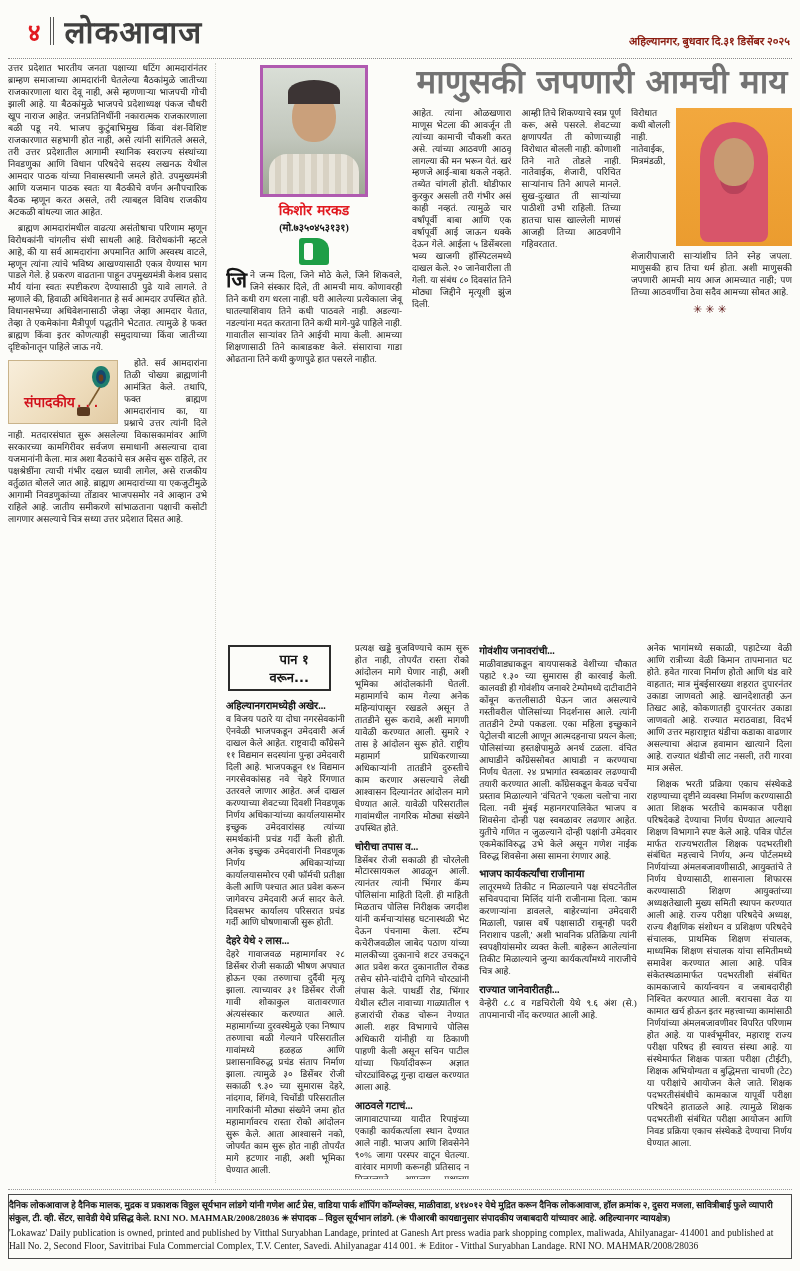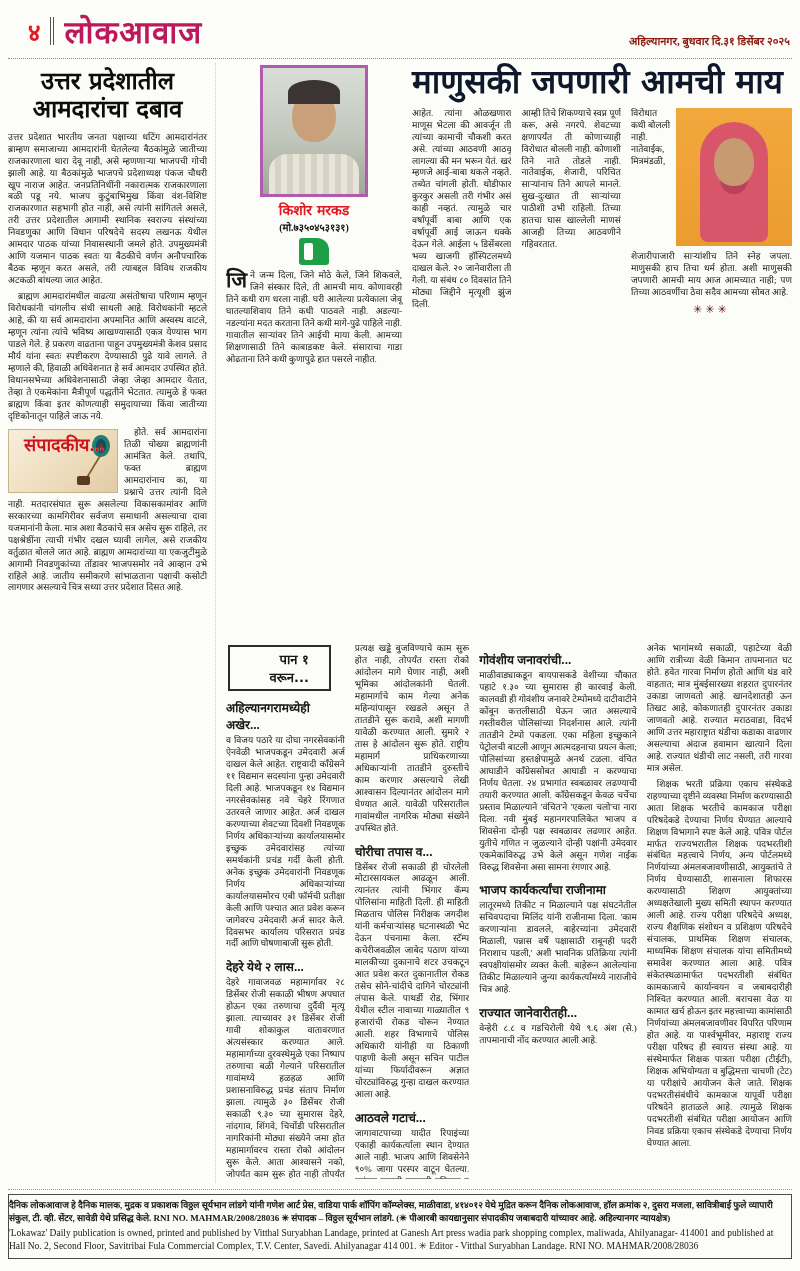--- a/index.html
+++ b/index.html
@@ -4,72 +4,72 @@
 <style>
   html,body{margin:0;padding:0;background:#e8e8e4;}
   .page{width:800px;height:1271px;margin:0 auto;background:#fcfcf9;box-sizing:border-box;
         padding:4px 8px;font-family:"Liberation Serif",serif;color:#161616;overflow:hidden;}
   
   .masthead-row{display:flex;justify-content:space-between;align-items:flex-end;
                 padding:6px 2px 6px 20px;border-bottom:1px dotted #8a8a8a;}
   .left-mast{display:flex;align-items:center;gap:10px;}
   .pageno{font-size:24px;font-weight:bold;color:#e1191f;}
   .mast-divider{display:inline-block;width:0;height:28px;border-left:4px double #555;}
-  .masthead{font-size:31px;font-weight:bold;color:#be185d;letter-spacing:1px;font-family:Liberation Sans, sans-serif;}
+  .masthead{font-size:31px;font-weight:bold;color:#404040;letter-spacing:1px;font-family:Liberation Sans, sans-serif;}
   .dateline{font-size:11px;font-weight:bold;color:#8b1c10;padding-bottom:4px;}
   
   .content{display:grid;grid-template-columns:208px 1fr;gap:10px;margin-top:4px;}
   .body{font-size:9px;line-height:1.33;text-align:justify;margin:0 0 4px;}
   .body+ .body{text-indent:10px;}
   h1,h2,h3{margin:0;font-family:"DejaVu Sans",sans-serif;}
   
   .left-col{height:1120px;overflow:hidden;border-right:1px dotted #cfcfc8;padding-right:8px;}
   .left-headline{font-size:24px;line-height:1.18;text-align:center;font-weight:bold;color:#0d0d0d;margin:4px 0 8px;}
   .editorial-img{float:left;width:110px;height:64px;margin:2px 6px 2px 0;position:relative;
                  border:1px solid #c9b38a;background:linear-gradient(135deg,#f8eedb 0%,#eeddbd 55%,#e2cba4 100%);
                  box-sizing:border-box;}
-  .ed-label{position:absolute;left:5px;top:4px;color:#d01318;font-weight:bold;font-size:18px;
-            font-family:Liberation Sans, sans-serif;text-shadow:0 0 1px #fff;}
+  .ed-label{position:absolute;left:5px;top:33px;color:#d01318;font-weight:bold;font-size:14px;
+            font-family:Liberation Mono, monospace;text-shadow:0 0 1px #fff;}
   .ed-feather{position:absolute;right:4px;top:4px;}
   
   .main-article{display:grid;grid-template-columns:176px 1fr 1fr 1.62fr;grid-template-rows:auto 1fr;
                 column-gap:10px;height:574px;overflow:hidden;}
   .profile{grid-row:1/3;grid-column:1;text-align:center;}
   .photo-man{width:102px;height:126px;margin:2px auto 3px;border:3px solid #b05ab0;position:relative;
              background:linear-gradient(180deg,#d9ded6 0%,#c2c7bd 55%,#9fa795 100%);overflow:hidden;}
   .photo-man:before{content:"";position:absolute;left:29px;top:22px;width:44px;height:52px;border-radius:50% 50% 46% 46%;
              background:#caa07b;}
   .photo-man:after{content:"";position:absolute;left:25px;top:12px;width:52px;height:24px;border-radius:50% 50% 0 0;
              background:#3c3434;}
   .photo-man .shirt{position:absolute;bottom:0;left:6px;right:6px;height:40px;border-radius:18px 18px 0 0;
              background:repeating-linear-gradient(90deg,#e8e4da 0 6px,#d8d2c4 6px 12px);}
   .pname{color:#e1191f;font-weight:bold;font-size:14px;font-family:"DejaVu Sans",sans-serif;margin-top:2px;}
   .pphone{font-size:10px;font-weight:bold;margin:1px 0 4px;}
   .green-logo{width:30px;height:27px;margin:0 auto 5px;background:#1e9e46;border-radius:3px 12px 3px 3px;position:relative;}
   .green-logo:before{content:"";position:absolute;left:5px;top:5px;width:9px;height:17px;background:#fcfcf9;border-radius:2px;}
   .pcredit{font-size:9px;font-weight:bold;line-height:1.35;text-align:center;margin:0 2px 6px;}
   .dropcap-para{text-align:justify;}
   .dc{float:left;font-size:21px;font-weight:bold;line-height:.9;padding:1px 3px 0 0;font-family:"DejaVu Sans",sans-serif;}
-  .ma-headline{grid-column:2/5;font-size:33px;font-weight:bold;color:#0f172a;text-align:left;
+  .ma-headline{grid-column:2/5;font-size:33px;font-weight:bold;color:#737373;text-align:center;
                line-height:1.05;padding:2px 0 8px;}
   .ma-col{overflow:hidden;}
   .photo-woman{width:116px;height:138px;float:right;margin:0 0 5px 6px;position:relative;overflow:hidden;
                background:linear-gradient(180deg,#f2a83e 0%,#eb9c2f 100%);border:1px solid #d8modeb;}
   .photo-woman:before{content:"";position:absolute;left:24px;top:14px;width:68px;height:120px;border-radius:34px 34px 8px 8px;
                background:#d8556a;}
   .photo-woman:after{content:"";position:absolute;left:38px;top:30px;width:40px;height:48px;border-radius:50% 50% 46% 46%;
                background:#c89a72;box-shadow:0 14px 0 -6px #b8435a;}
   .byline{font-size:9px;font-style:italic;text-align:right;margin:2px 0;}
   .endmark{text-align:center;font-size:11px;color:#5a1010;letter-spacing:3px;margin-top:2px;}
   
   .lower{display:grid;grid-template-columns:1.04fr 1fr 1.38fr 1.27fr;column-gap:10px;height:536px;overflow:hidden;margin-top:6px;}
   .l-col{overflow:hidden;}
   .contbox{border:2px solid #2c2c2c;font-weight:bold;font-size:13px;text-align:right;
            font-family:"DejaVu Sans",sans-serif;padding:3px 20px;margin:2px 14px 7px 2px;}
-  .l-col h3{font-size:12px;font-weight:bold;margin:8px 0 2px;font-family:Liberation Sans, sans-serif;}
+  .l-col h3{font-size:10px;font-weight:bold;margin:0 0 2px;font-family:Liberation Serif, serif;}
   
   .prefooter-rule{border-top:1px dotted #9a9a9a;margin:6px 0 4px;}
   .footer{border:1px solid #4a4a4a;padding:4px 0;text-align:left;}
   .f-mr{font-size:9px;line-height:1.45;margin:0 0 2px;font-weight:bold;}
   .f-en{font-size:9.5px;line-height:1.4;margin:0;font-family:"Liberation Serif",serif;}
 </style>
 </head>
 <body>
 
 <div class="page">
@@ -79,21 +79,20 @@
       <span class="pageno">४</span>
       <span class="mast-divider"></span>
       <span class="masthead">लोकआवाज</span>
     </div>
     <div class="dateline">अहिल्यानगर, बुधवार दि.३१ डिसेंबर २०२५</div>
   </header>
 
   <div class="content">
 
     <aside class="left-col">
-      <h2 class="left-headline">उत्तर प्रदेशातील आमदारांचा दबाव</h2>
       <p class="body">उत्तर प्रदेशात भारतीय जनता पक्षाच्या धटिंग आमदारांनंतर ब्राम्हण समाजाच्या आमदारांनी घेतलेल्या बैठकांमुळे जातीच्या राजकारणाला थारा देवू नाही, असे म्हणणाऱ्या भाजपची गोची झाली आहे. या बैठकांमुळे भाजपचे प्रदेशाध्यक्ष पंकज चौधरी खूप नाराज आहेत. जनप्रतिनिधींनी नकारात्मक राजकारणाला बळी पडू नये. भाजप कुटुंबाभिमुख किंवा वंश-विशिष्ट राजकारणात सहभागी होत नाही, असे त्यांनी सांगितले असले, तरी उत्तर प्रदेशातील आगामी स्थानिक स्वराज्य संस्थांच्या निवडणुका आणि विधान परिषदेचे सदस्य लखनऊ येथील आमदार पाठक यांच्या निवासस्थानी जमले होते. उपमुख्यमंत्री आणि यजमान पाठक स्वतः या बैठकीचे वर्णन अनौपचारिक बैठक म्हणून करत असले, तरी त्याबद्दल विविध राजकीय अटकळी बांधल्या जात आहेत.</p>
       <p class="body">ब्राह्मण आमदारांमधील वाढत्या असंतोषाचा परिणाम म्हणून विरोधकांनी चांगलीच संधी साधली आहे. विरोधकांनी म्हटले आहे, की या सर्व आमदारांना अपमानित आणि अस्वस्थ वाटले, म्हणून त्यांना त्यांचे भविष्य आखण्यासाठी एकत्र येण्यास भाग पाडले गेले. हे प्रकरण वाढताना पाहून उपमुख्यमंत्री केशव प्रसाद मौर्य यांना स्वतः स्पष्टीकरण देण्यासाठी पुढे यावे लागले. ते म्हणाले की, हिवाळी अधिवेशनात हे सर्व आमदार उपस्थित होते. विधानसभेच्या अधिवेशनासाठी जेव्हा जेव्हा आमदार येतात, तेव्हा ते एकमेकांना मैत्रीपूर्ण पद्धतीने भेटतात. त्यामुळे हे फक्त ब्राह्मण किंवा इतर कोणत्याही समुदायाच्या किंवा जातीच्या दृष्टिकोनातून पाहिले जाऊ नये.</p>
       <div class="body">
         <span class="editorial-img">
           <svg class="ed-feather" width="38" height="54" viewBox="0 0 38 54">
             <ellipse cx="26" cy="12" rx="9" ry="11" fill="#1f7e6e"></ellipse>
             <ellipse cx="26" cy="12" rx="5" ry="7" fill="#15486e"></ellipse>
             <ellipse cx="26" cy="13" rx="2.4" ry="3.4" fill="#6b3e1e"></ellipse>
             <path d="M25 22 L8 50" stroke="#7a5a2e" stroke-width="1.6" fill="none"></path>
             <rect x="2" y="42" width="13" height="9" rx="2" fill="#5a3a20"></rect>
@@ -116,21 +115,21 @@
           <div class="green-logo"></div>
           <p class="body dropcap-para">
             <span class="dc">जि</span><span>ने जन्म दिला, जिने मोठे केले, जिने शिकवले, जिने संस्कार दिले, ती आमची माय. कोणावरही तिने कधी राग धरला नाही. घरी आलेल्या प्रत्येकाला जेवू घातल्याशिवाय तिने कधी पाठवले नाही. अडल्या-नडल्यांना मदत करताना तिने कधी मागे-पुढे पाहिले नाही. गावातील साऱ्यांवर तिने आईची माया केली. आमच्या शिक्षणासाठी तिने काबाडकष्ट केले. संसाराचा गाडा ओढताना तिने कधी कुणापुढे हात पसरले नाहीत.</span>
           </p>
         </div>
         <h1 class="ma-headline">माणुसकी जपणारी आमची माय</h1>
         <div class="ma-col">
           <p class="body">आहेत. त्यांना ओळखणारा माणूस भेटला की आवर्जून ती त्यांच्या कामाची चौकशी करत असे. त्यांच्या आठवणी आठवू लागल्या की मन भरून येतं. खरं म्हणजे आई-बाबा थकले नव्हते. तब्येत चांगली होती. थोडीफार कुरकुर असली तरी गंभीर असं काही नव्हतं. त्यामुळे चार वर्षांपूर्वी बाबा आणि एक वर्षापूर्वी आई जाऊन धक्के देऊन गेले. आईला ५ डिसेंबरला भव्य खाजगी हॉस्पिटलमध्ये दाखल केले. २० जानेवारीला ती गेली. या संबंध ८० दिवसांत तिने मोठ्या जिद्दीने मृत्यूशी झुंज दिली.</p>
         </div>
         <div class="ma-col">
-          <p class="body">आम्ही तिचे शिकण्याचे स्वप्न पूर्ण करू, असे नगरपे. शेवटच्या क्षणापर्यंत ती कोणाच्याही विरोधात बोलली नाही. कोणाशी तिने नाते तोडले नाही. नातेवाईक, शेजारी, परिचित साऱ्यांनाच तिने आपले मानले. सुख-दुःखात ती साऱ्यांच्या पाठीशी उभी राहिली. तिच्या हातचा घास खाल्लेली माणसं आजही तिच्या आठवणीने गहिवरतात.</p>
+          <p class="body">आम्ही तिचे शिकण्याचे स्वप्न पूर्ण करू, असे पसरले. शेवटच्या क्षणापर्यंत ती कोणाच्याही विरोधात बोलली नाही. कोणाशी तिने नाते तोडले नाही. नातेवाईक, शेजारी, परिचित साऱ्यांनाच तिने आपले मानले. सुख-दुःखात ती साऱ्यांच्या पाठीशी उभी राहिली. तिच्या हातचा घास खाल्लेली माणसं आजही तिच्या आठवणीने गहिवरतात.</p>
         </div>
         <div class="ma-col">
           <div class="photo-woman"></div>
           <p class="body">विरोधात कधी बोलली नाही. नातेवाईक, मित्रमंडळी, शेजारीपाजारी साऱ्यांशीच तिने स्नेह जपला. माणुसकी हाच तिचा धर्म होता. अशी माणुसकी जपणारी आमची माय आज आमच्यात नाही; पण तिच्या आठवणींचा ठेवा सदैव आमच्या सोबत आहे.</p>
           <div class="endmark">✳✳✳</div>
         </div>
       </section>
 
       <section class="lower">
 

